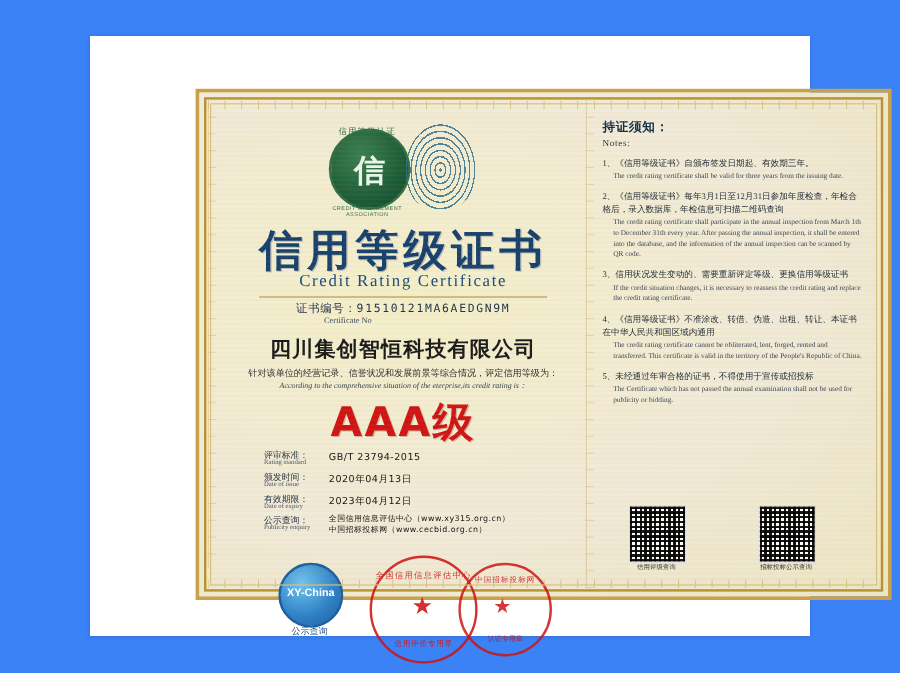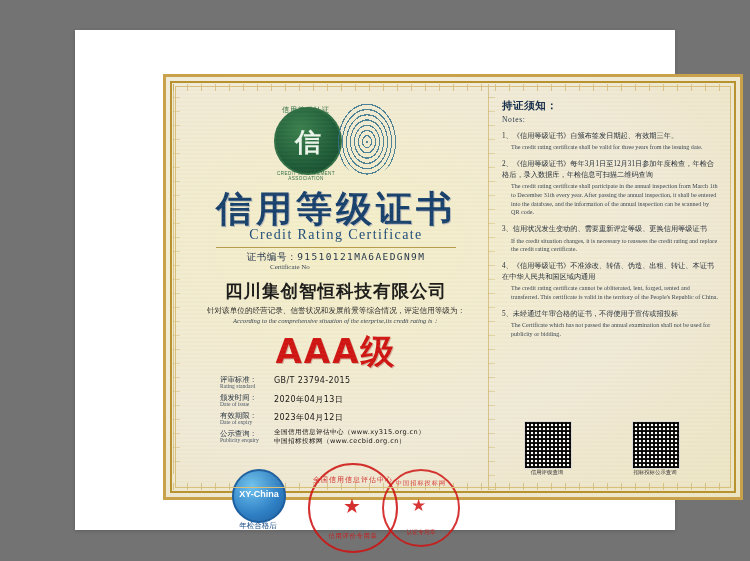--- a/index.html
+++ b/index.html
@@ -4,21 +4,21 @@
 <style>
   html,body{margin:0;padding:0;}
   body{
     width:750px;height:561px;
     background:#e9e9e9;
     font-family:"Liberation Serif", serif;
     overflow:hidden;
   }
   .page{
     position:absolute;left:0;top:0;width:750px;height:561px;
-    background:#737373;
+    background:#3b82f6;
   }
   
   .paper{
     position:absolute;left:75px;top:30px;width:600px;height:500px;
     background:#ffffff;
     box-shadow:0 1px 4px rgba(0,0,0,.18);
   }
   
   .cert{
     position:absolute;left:88px;top:44px;width:574px;height:420px;
@@ -253,21 +253,21 @@
               <span class="lbl-en">Publicity enquiry</span>
               <span class="val small two" style="white-space:pre-line">全国信用信息评估中心（www.xy315.org.cn）
 中国招标投标网（www.cecbid.org.cn）</span>
             </div>
           </div>
 
           <div class="seal-xy">
             <div class="ball">
               <span>XY-China</span>
             </div>
-            <div class="cap">年检合格后</div>
+            <div class="cap">公示查询</div>
           </div>
 
           <div class="seal-red">
             <div class="t1">全国信用信息评估中心</div>
             <div class="star">★</div>
             <div class="t2">信用评价专用章</div>
           </div>
 
           <div class="seal-red2">
             <div class="t1">中国招标投标网</div>

